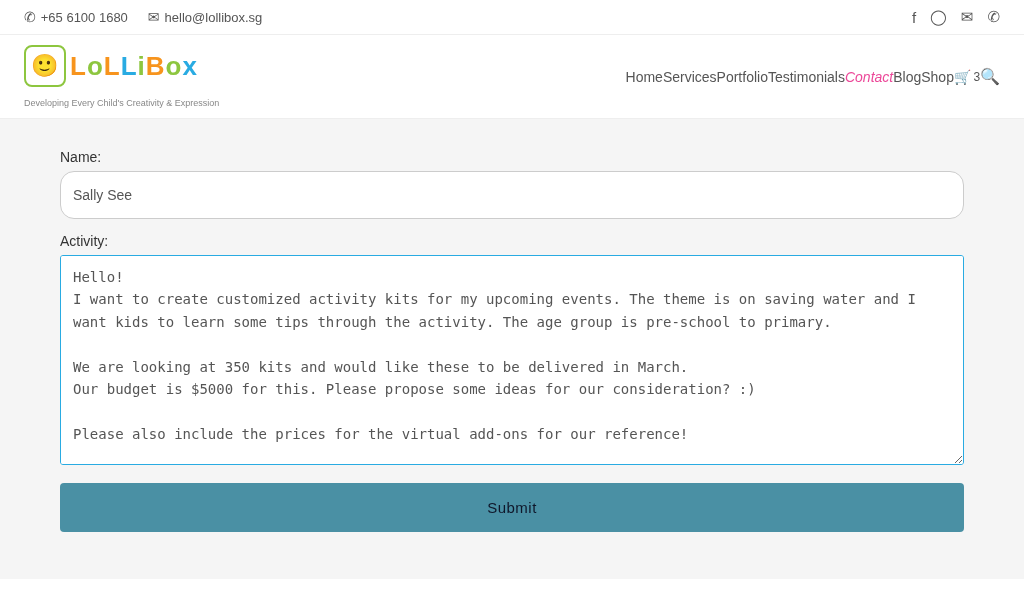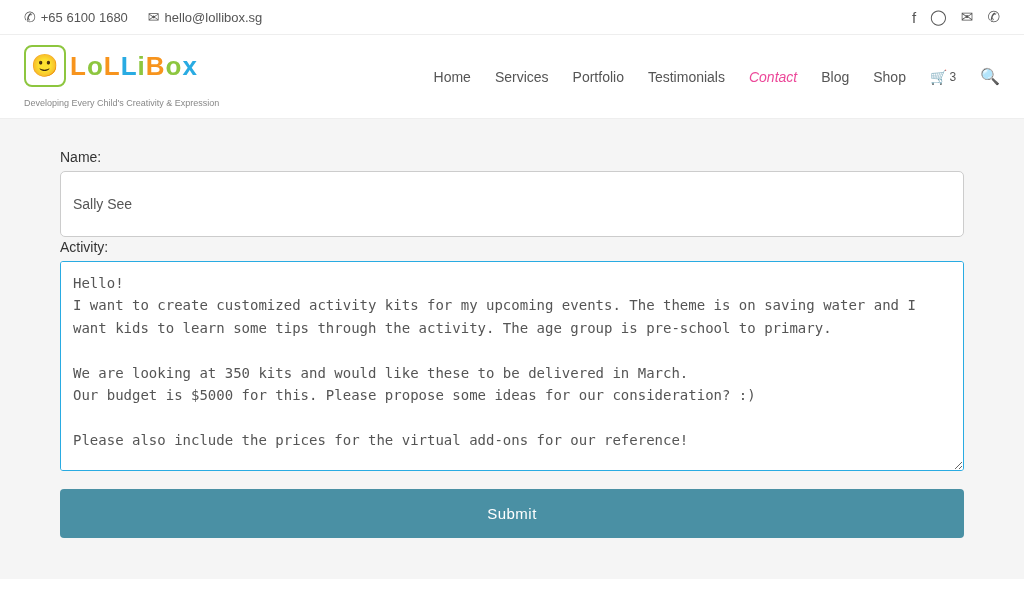--- a/index.html
+++ b/index.html
@@ -52,55 +52,55 @@
     .logo-L { color: #f7941d; }
     .logo-o { color: #8dc63f; }
     .logo-l1 { color: #f7941d; }
     .logo-l2 { color: #29abe2; }
     .logo-i { color: #8dc63f; }
     .logo-B { color: #f7941d; }
     .logo-o2 { color: #8dc63f; }
     .logo-x { color: #29abe2; }
     .logo-tagline { font-size: 9px; color: #888; margin-top: 11px; text-align: center; }
 
-    .nav-links { display: flex; align-items: center; gap: 24px; font-size: 14px; color: #555; }
+    .nav-links { display: flex; align-items: center; font-size: 14px; color: #555; }
     .nav-links a { text-decoration: none; color: #555; }
     .nav-links a.active { color: #ec4899; font-style: italic; }
     .cart-icon { display: flex; align-items: center; gap: 2px; }
     .cart-count { font-size: 12px; color: #555; }
 
     
     .content {
       background: #f5f5f5;
       padding: 30px 60px 40px;
       min-height: 460px;
     }
 
     .form-row {
       display: flex;
       gap: 24px;
-      margin-bottom: 2px;
+      margin-bottom: 14px;
     }
 
     .form-group {
       display: flex;
       flex-direction: column;
       flex: 1;
     }
 
     .form-group label {
       font-size: 14px;
       color: #333;
       margin-bottom: 6px;
     }
 
     .form-group input {
       border: 1px solid #ccc;
-      border-radius: 5px;
-      padding: 24px 12px;
+      border-radius: 14px;
+      padding: 15px 12px;
       font-size: 14px;
       background: #fff;
       outline: none;
       color: #555;
     }
 
     .message-group {
       display: flex;
       flex-direction: column;
       margin-bottom: 18px;
@@ -122,21 +122,21 @@
       color: #555;
       resize: vertical;
       min-height: 210px;
       line-height: 1.6;
     }
 
     .submit-btn {
       width: 100%;
       padding: 16px;
       background: #4a90a4;
-      color: #ffffff;
+      color: #0f172a;
       border: none;
       border-radius: 4px;
       font-size: 15px;
       cursor: pointer;
       letter-spacing: 0.5px;
     }
 
     
     .social-icon { font-size: 15px; color: #555; cursor: pointer; }
   </style>

